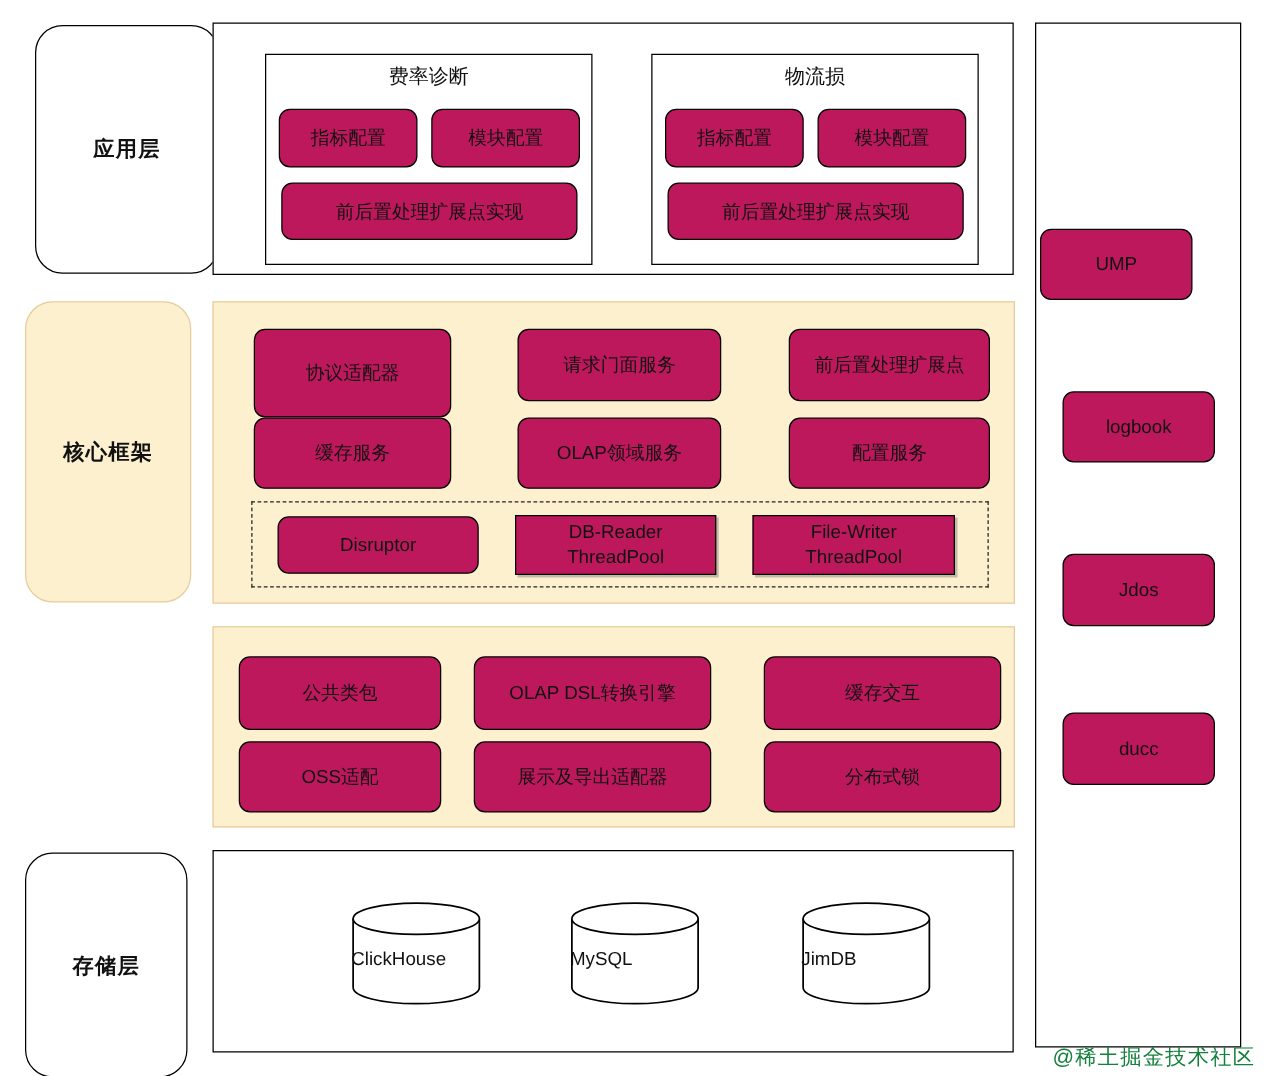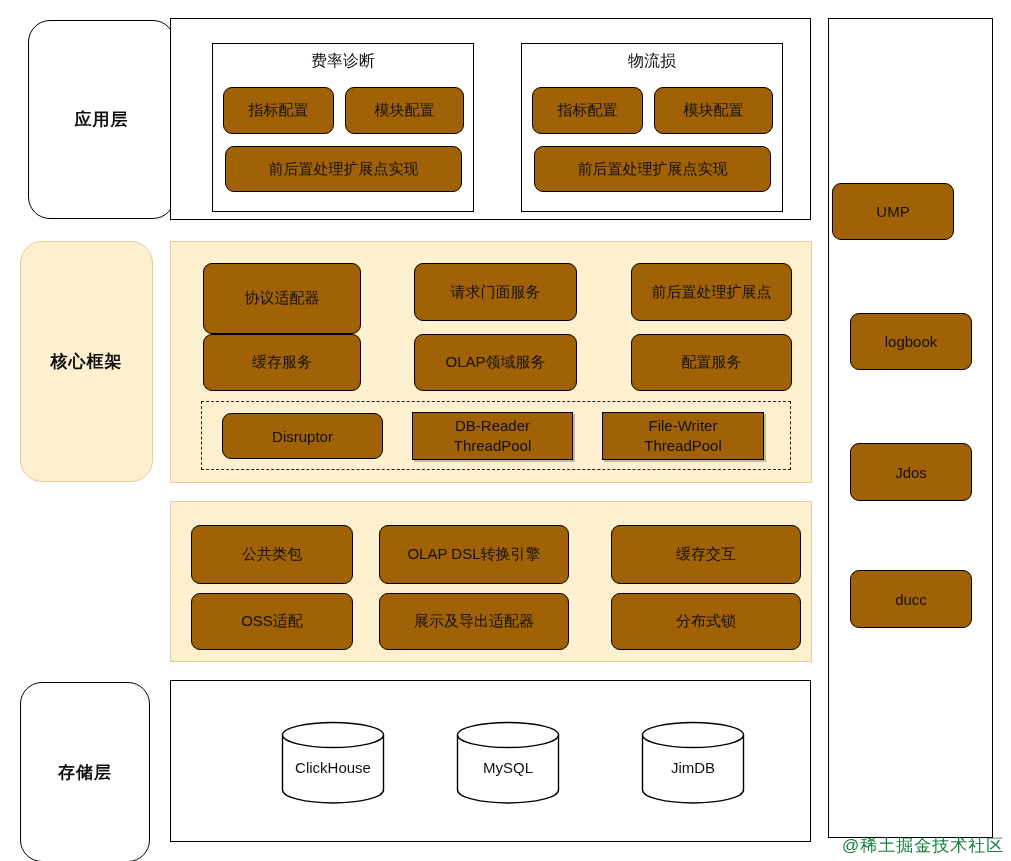--- a/index.html
+++ b/index.html
@@ -30,21 +30,21 @@
   .layer-label.white { background: #ffffff; border: 1.6px solid #000; }
   .layer-label.cream { background: var(--cream); border: 1.3px solid var(--cream-border); }
 
   
   .panel-outline { background: #ffffff; border: 1.6px solid #000; }
   .panel-cream  { border: 1px solid var(--cream-border); }
 
   
   .node {
     position: absolute;
-    background: #a16207;
+    background: #be185d;
     border: 1.3px solid #000;
     border-radius: 9px;
     display: flex;
     align-items: center;
     justify-content: center;
     font-size: 15px;
     text-align: center;
   }
   .node.square { border-radius: 0; }
   .node.shadowed { box-shadow: 2px 2px 0 rgba(120,120,120,0.45); }
@@ -68,21 +68,20 @@
     position: absolute;
     border: 1.3px dashed #222;
   }
 
   
   .cylinder { position: absolute; width: 104px; height: 84px; }
   .cylinder svg { display: block; }
   .cylinder .db-label {
     position: absolute;
     left: 0; right: 0; top: 38px;
-    text-align: center;
     font-size: 15px;
   }
 
   .watermark {
     position: absolute;
     font-size: 17px;
     color: #15803d;
     letter-spacing: 1px;
     white-space: nowrap;
   }

